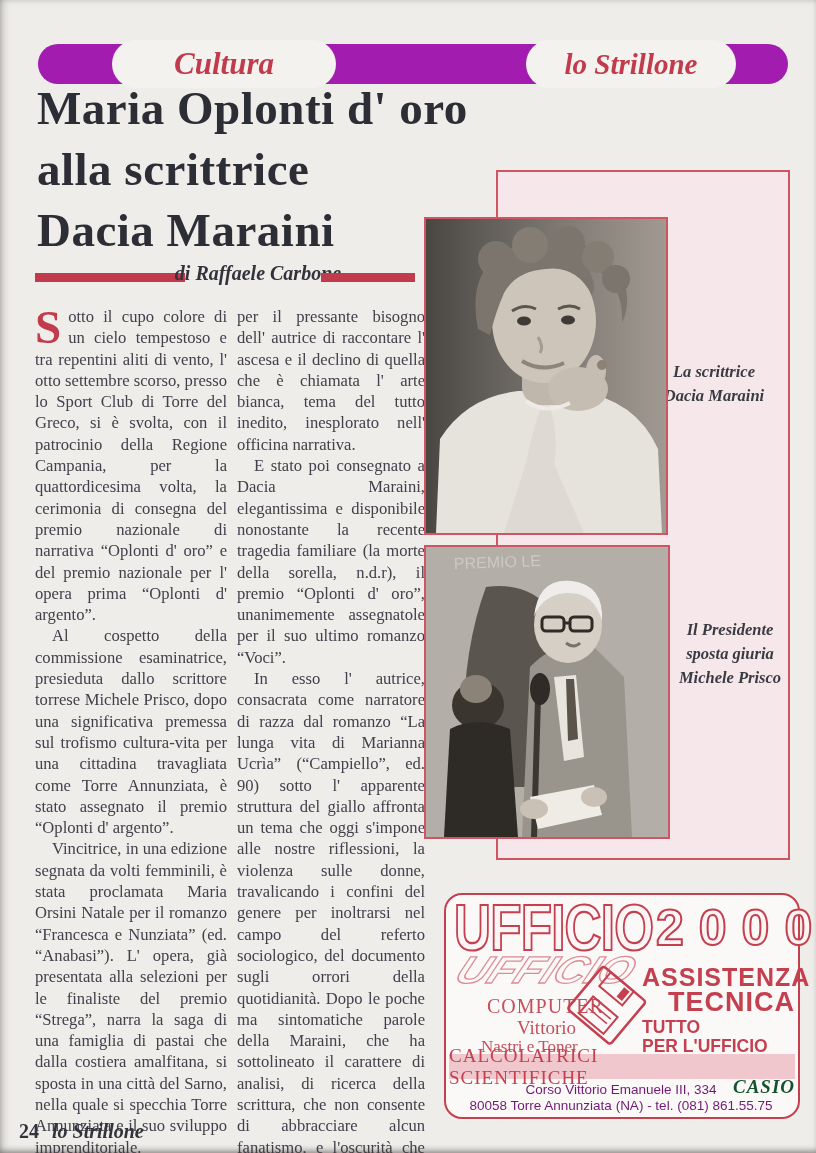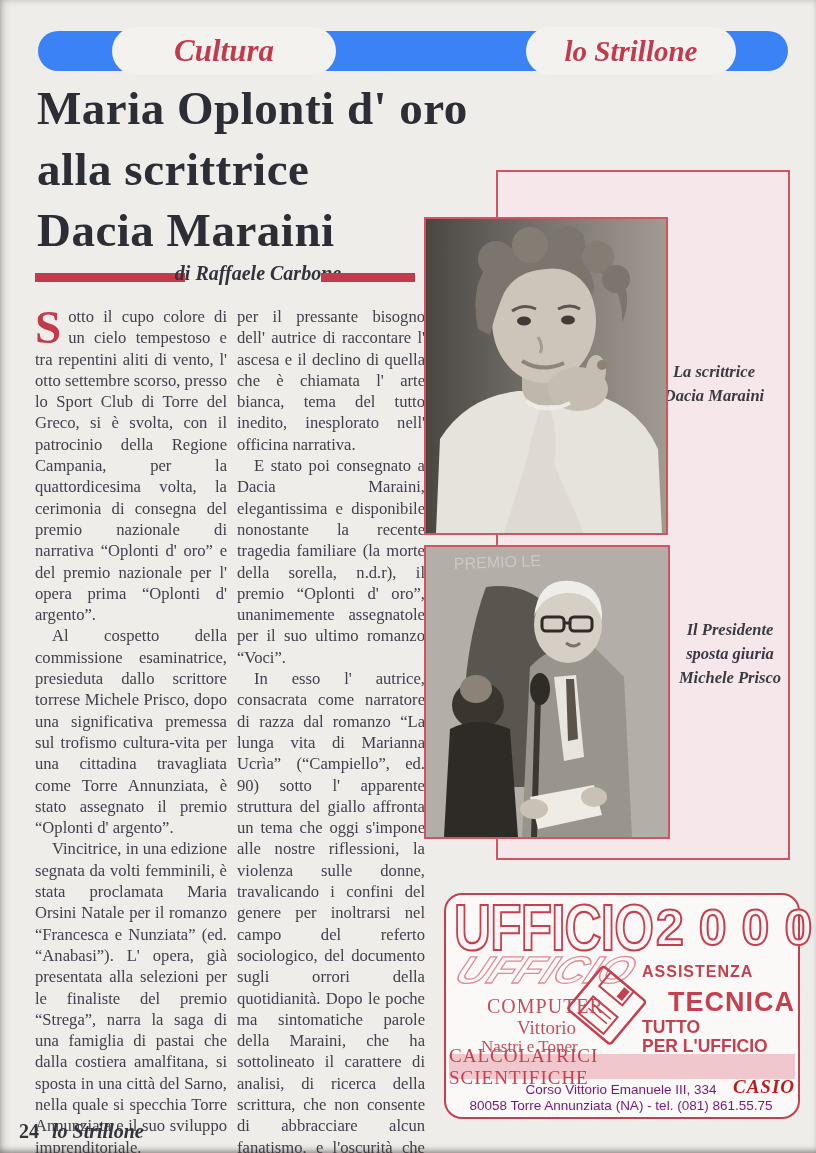--- a/index.html
+++ b/index.html
@@ -10,22 +10,22 @@
     overflow:hidden;
     font-family:"Liberation Serif", serif;
   }
   .page::after{ 
     content:"";position:absolute;left:0;top:0;right:0;bottom:0;pointer-events:none;
     box-shadow:inset 6px 0 8px -4px rgba(80,75,70,.35), inset 0 -5px 6px -3px rgba(60,58,55,.55), inset 0 4px 6px -4px rgba(120,115,110,.25);
   }
 
   
   .header-bar{
-    position:absolute;left:38px;top:31px;width:750px;height:40px;
-    background:#3b82f6;border-radius:21px;
+    position:absolute;left:38px;top:44px;width:750px;height:40px;
+    background:#a21caf;border-radius:21px;
   }
   .badge{
     position:absolute;top:-4px;height:48px;background:#f4f2ef;border-radius:24px;
     display:flex;align-items:center;justify-content:center;
     font-style:italic;font-weight:700;color:#c13b4c;
     font-family:"Liberation Serif",serif;
   }
   .badge.cultura{left:74px;width:224px;font-size:31px;}
   .badge.strillone{left:488px;width:210px;font-size:29px;}
 
@@ -90,35 +90,35 @@
   }
   .ad-ufficio{left:8px;top:-4px;font-size:64px;transform:scaleX(.8);transform-origin:left top;letter-spacing:-1px;}
   .ad-2000{left:210px;top:4px;font-size:50px;letter-spacing:15px;-webkit-text-stroke:2px #c4404f;}
   .ad-echo{
     left:22px;top:54px;font-size:38px;font-style:italic;font-weight:700;
     font-family:"Liberation Sans",sans-serif;
     color:transparent;-webkit-text-stroke:1.3px #d4727e;
     transform:skewX(-24deg) scaleX(1.15);transform-origin:left top;opacity:.8;
   }
   .ad-red-sans{font-family:"Liberation Sans",sans-serif;font-weight:700;color:#c4404f;}
-  .ad-assistenza{left:196px;top:68px;font-size:16px;letter-spacing:1px;}
+  .ad-assistenza{left:196px;top:68px;font-size:25px;letter-spacing:1px;}
   .ad-tecnica{left:222px;top:92px;font-size:27px;letter-spacing:1px;}
   .ad-serif-red{font-family:"Liberation Serif",serif;color:#c4505d;margin-left:23px;}
   .ad-computer{left:18px;top:100px;font-size:20px;letter-spacing:1px;}
   .ad-accessori{left:48px;top:122px;font-size:19px;}
   .ad-nastri{left:12px;top:142px;font-size:17px;}
   .ad-tutto{left:196px;top:122px;font-size:17.5px;}
   .ad-perufficio{left:196px;top:141px;font-size:17.5px;}
   .ad-floppy{left:118px;top:68px;}
   .ad-band{
     position:absolute;left:3px;top:159px;width:346px;height:25px;
     background:#efc7cd;display:flex;align-items:center;justify-content:center;gap:24px;
   }
   .band-main{font-size:19px;color:#c4404f;letter-spacing:1px;}
-  .band-brand{font-size:19px;color:#b91c1c;font-weight:700;font-style:italic;letter-spacing:1px;margin-top:40px;}
+  .band-brand{font-size:19px;color:#14532d;font-weight:700;font-style:italic;letter-spacing:1px;margin-top:40px;}
   .ad-address{
     position:absolute;left:0;top:187px;width:350px;text-align:center;
     font-family:"Liberation Sans",sans-serif;font-size:13.5px;line-height:16px;color:#701a75;
   }
 
   
   .footer{position:absolute;left:19px;top:1120px;font-size:20px;color:#33333c;}
   .footer .num{font-weight:700;margin-right:8px;}
   .footer .brand{font-style:italic;font-weight:700;}
 </style>

